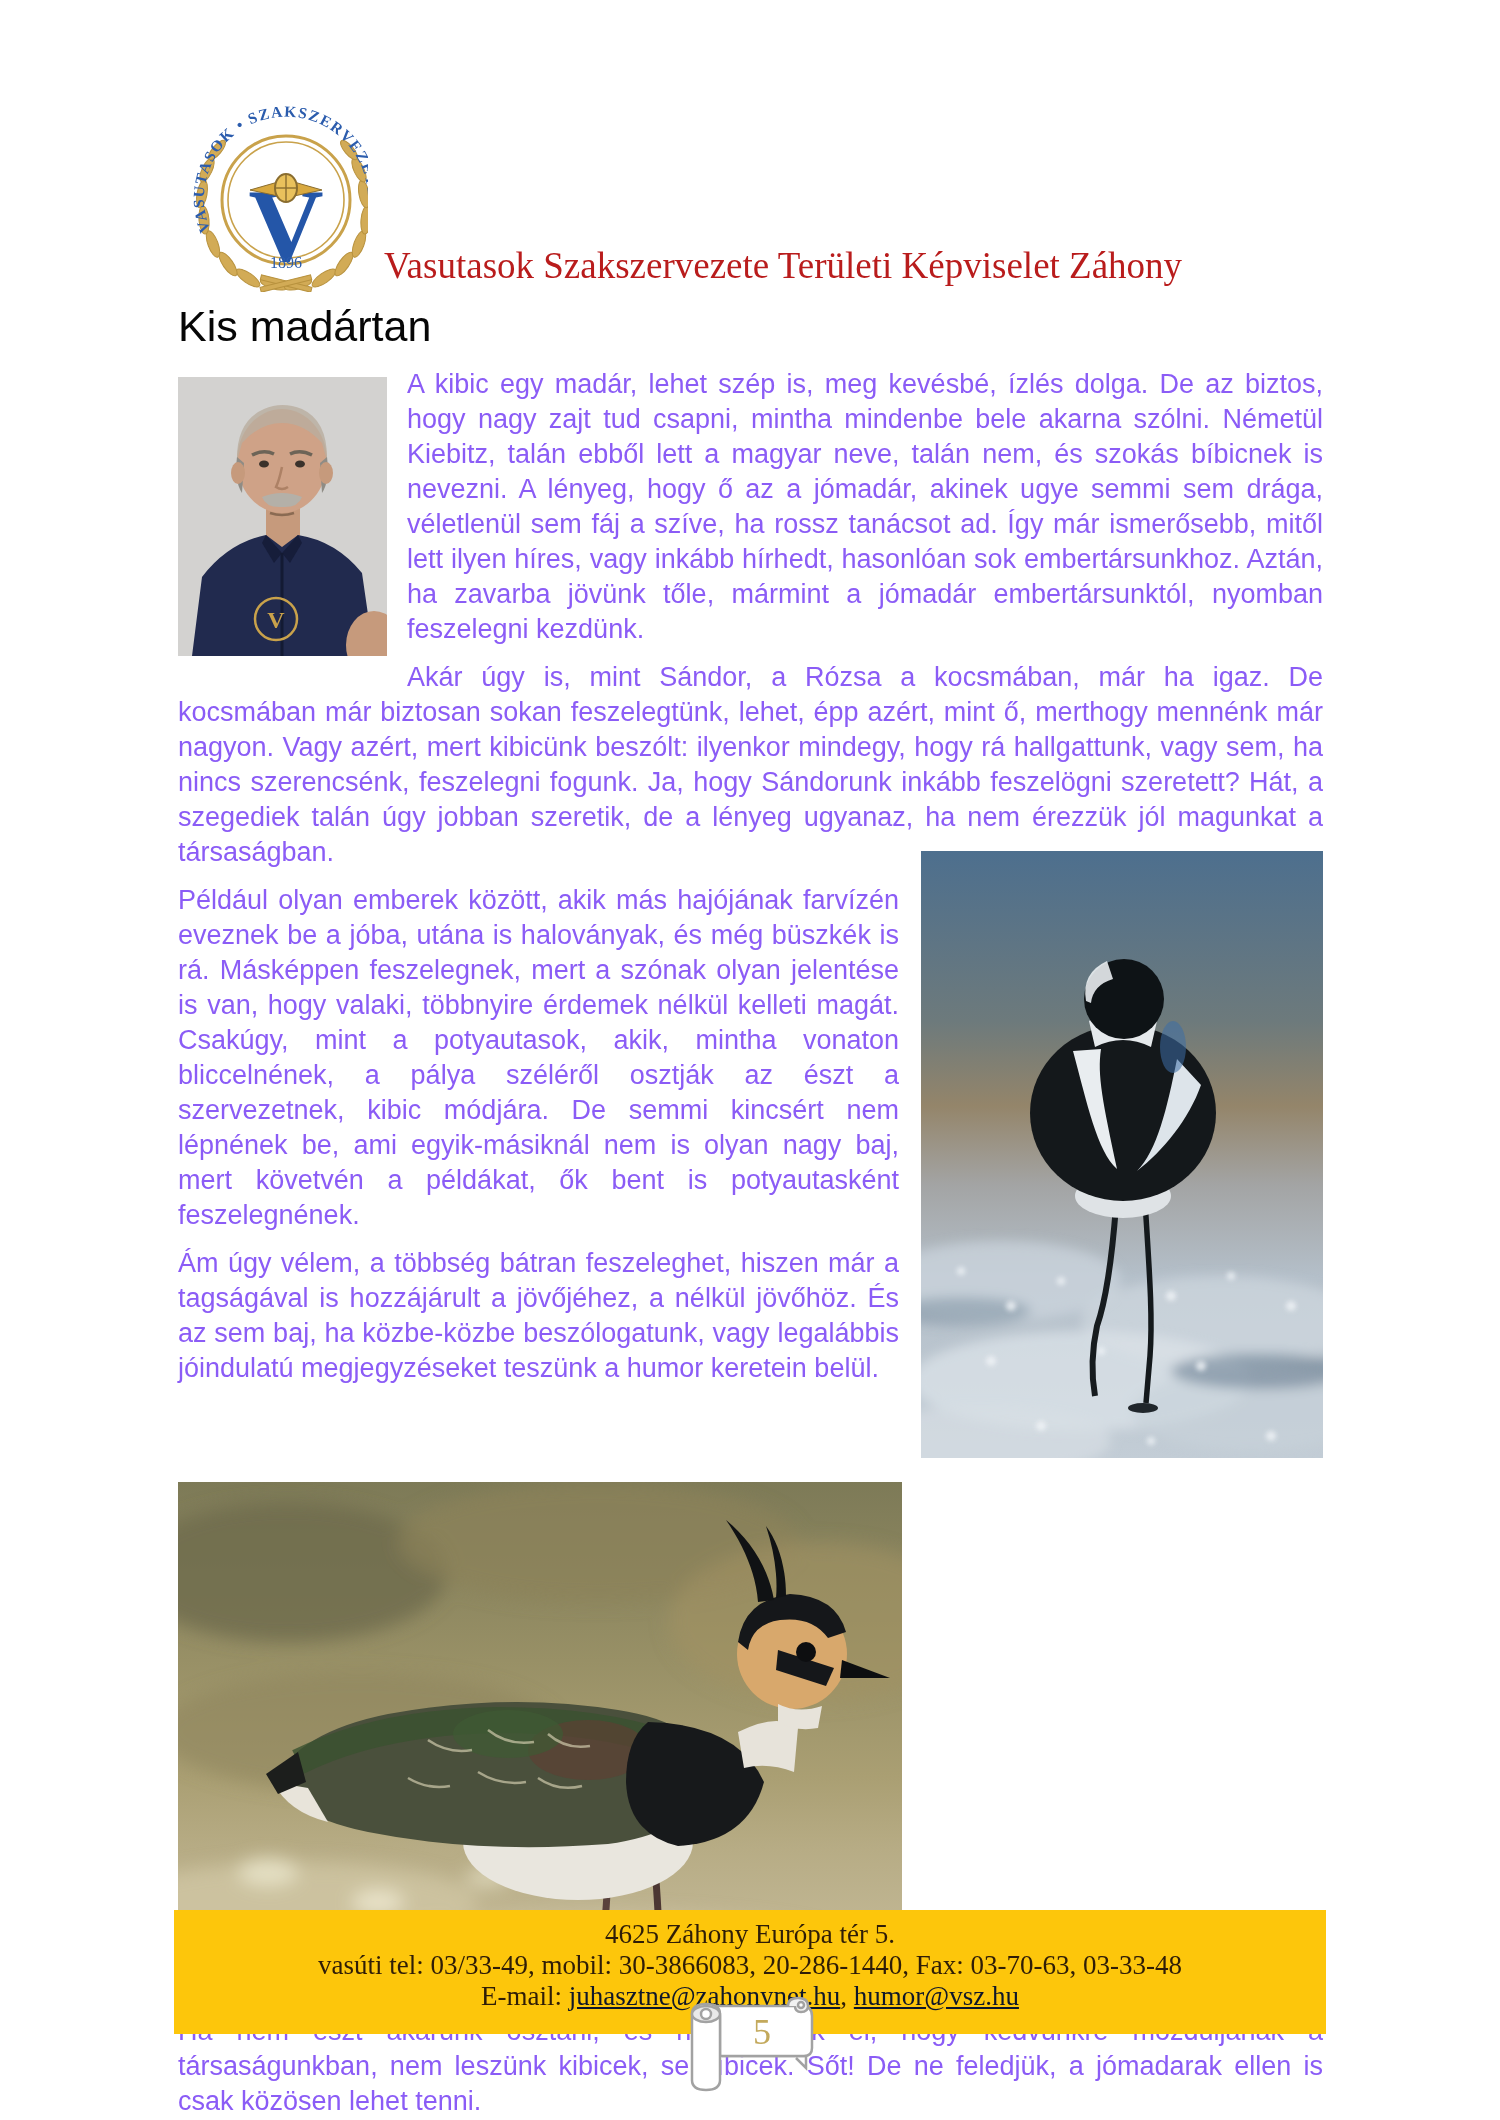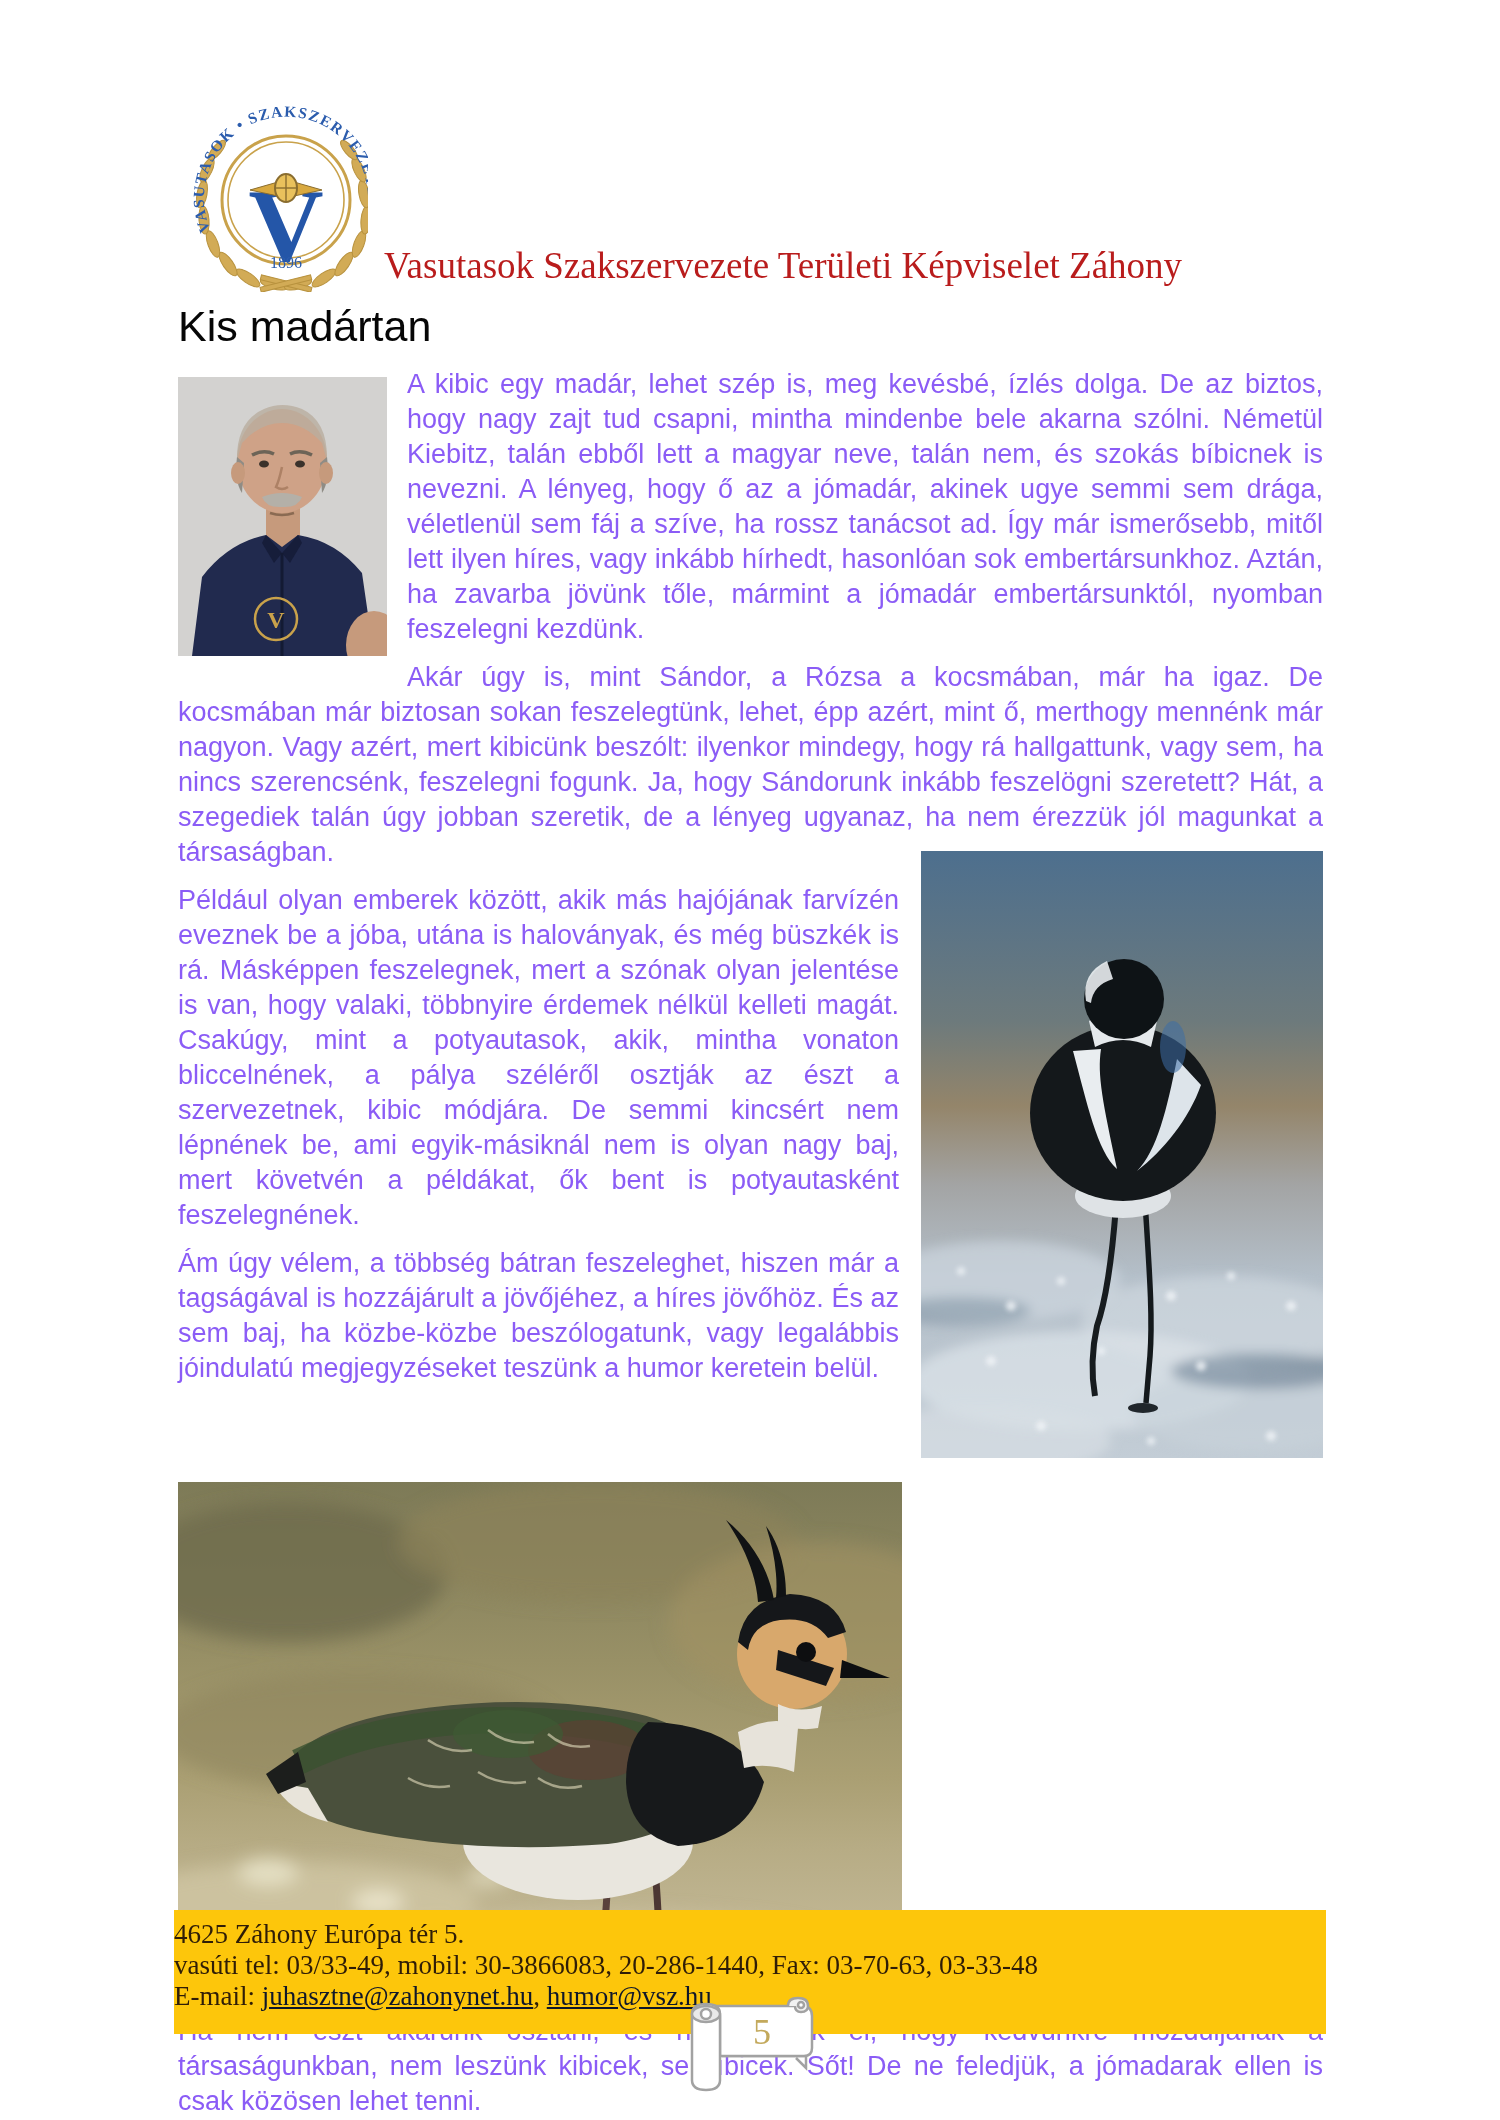--- a/index.html
+++ b/index.html
@@ -21,21 +21,21 @@
   .bird-left{float:left;width:724px;height:510px;margin:10px 28px 22px 0;}
   .watermark{position:absolute;left:10px;bottom:8px;color:#2b3f92;opacity:.5;
              font-family:"Liberation Serif",serif;filter:blur(.7px);line-height:1.2;}
   .watermark .w1{font-size:24px;}
   .watermark .w2{font-size:20px;}
   .watermark .w3{font-size:27px;}
   .p-clear{clear:left;}
 
   
   .footer{position:absolute;left:174px;top:1910px;width:1152px;height:124px;
-          background:#fdc60b;text-align:left;font-family:"Liberation Serif",serif;
+          background:#fdc60b;text-align:center;font-family:"Liberation Serif",serif;
           font-size:27px;line-height:31px;color:#2f1d07;padding-top:9px;box-sizing:border-box;}
   .footer a{color:#0f172a;text-decoration:underline;}
   .page-scroll{position:absolute;left:676px;top:1996px;width:152px;height:104px;z-index:3;}
 
   svg{display:block;}
 </style>
 </head>
 <body>
 
 <div class="page">
@@ -274,21 +274,21 @@
 
         <g filter="url(#blur3)" fill="#efe9d2" opacity=".6">
           <ellipse cx="140" cy="470" rx="60" ry="8"></ellipse>
             <ellipse cx="350" cy="455" rx="50" ry="7"></ellipse>
           <ellipse cx="600" cy="465" rx="70" ry="8"></ellipse>
             <ellipse cx="520" cy="500" rx="90" ry="8"></ellipse>
         </g>
       </svg>
     </figure>
 
-    <p>Ám úgy vélem, a többség bátran feszeleghet, hiszen már a tagságával is hozzájárult a jövőjéhez, a híres jövőhöz. És az sem baj, ha közbe-közbe beszólogatunk, vagy legalábbis jóindulatú megjegyzéseket teszünk a humor keretein belül.</p>
+    <p>Ám úgy vélem, a többség bátran feszeleghet, hiszen már a tagságával is hozzájárult a jövőjéhez, a nélkül jövőhöz. És az sem baj, ha közbe-közbe beszólogatunk, vagy legalábbis jóindulatú megjegyzéseket teszünk a humor keretein belül.</p>
     <p class="p-clear">Ha nem észt akarunk osztani, és nem várjuk el, hogy kedvünkre mozduljanak a társaságunkban, nem leszünk kibicek, se bíbicek. Sőt! De ne feledjük, a jómadarak ellen is csak közösen lehet tenni.</p>
 
   </main>
 
   <footer class="footer">
     <div>4625 Záhony Európa tér 5.</div>
     <div>vasúti tel: 03/33-49, mobil: 30-3866083, 20-286-1440, Fax: 03-70-63, 03-33-48</div>
     <div><span>E-mail: </span><a href="#">juhasztne@zahonynet.hu</a><span>, </span><a href="#">humor@vsz.hu</a></div>
   </footer>
 

